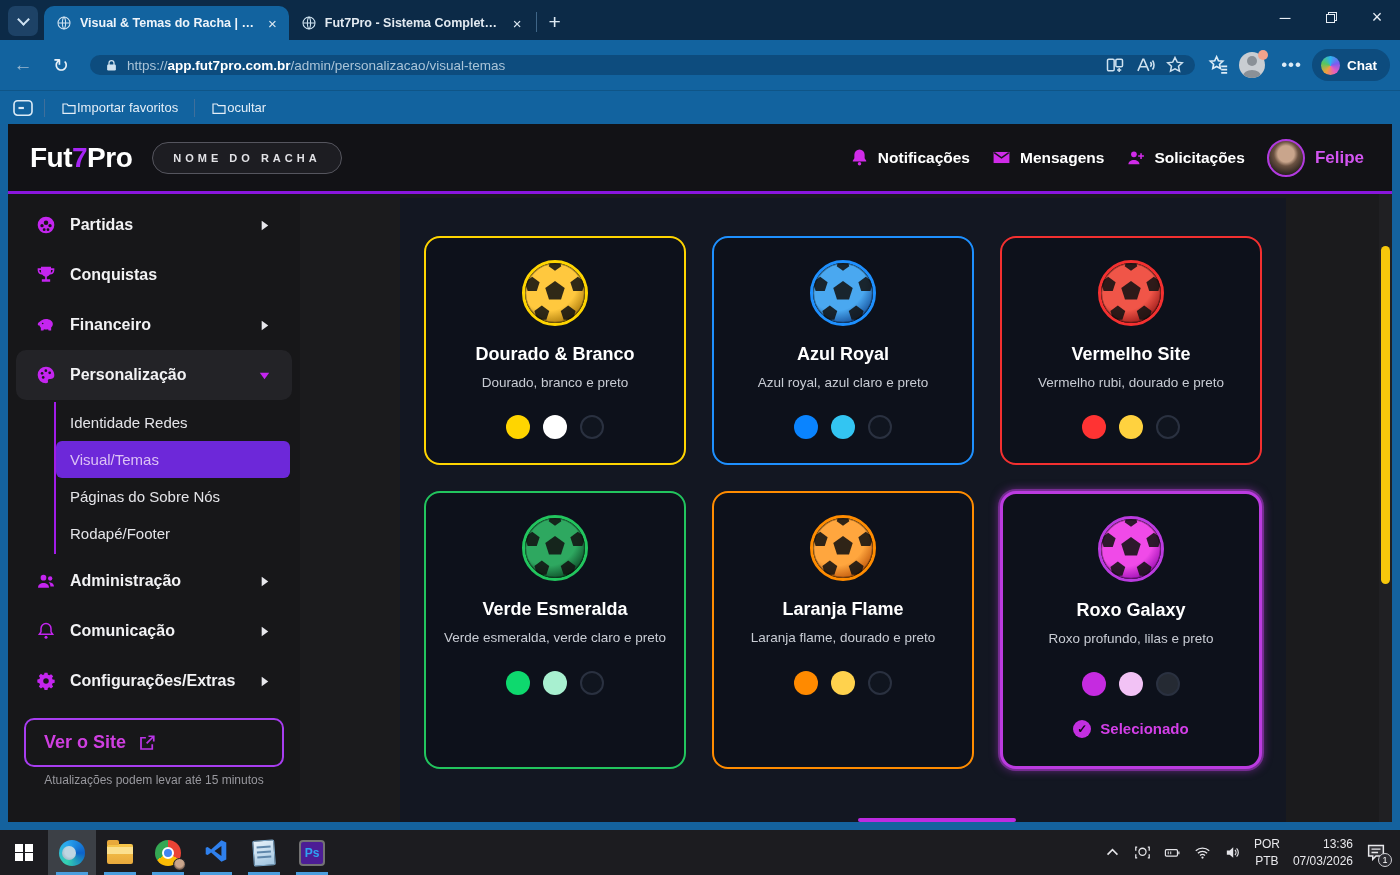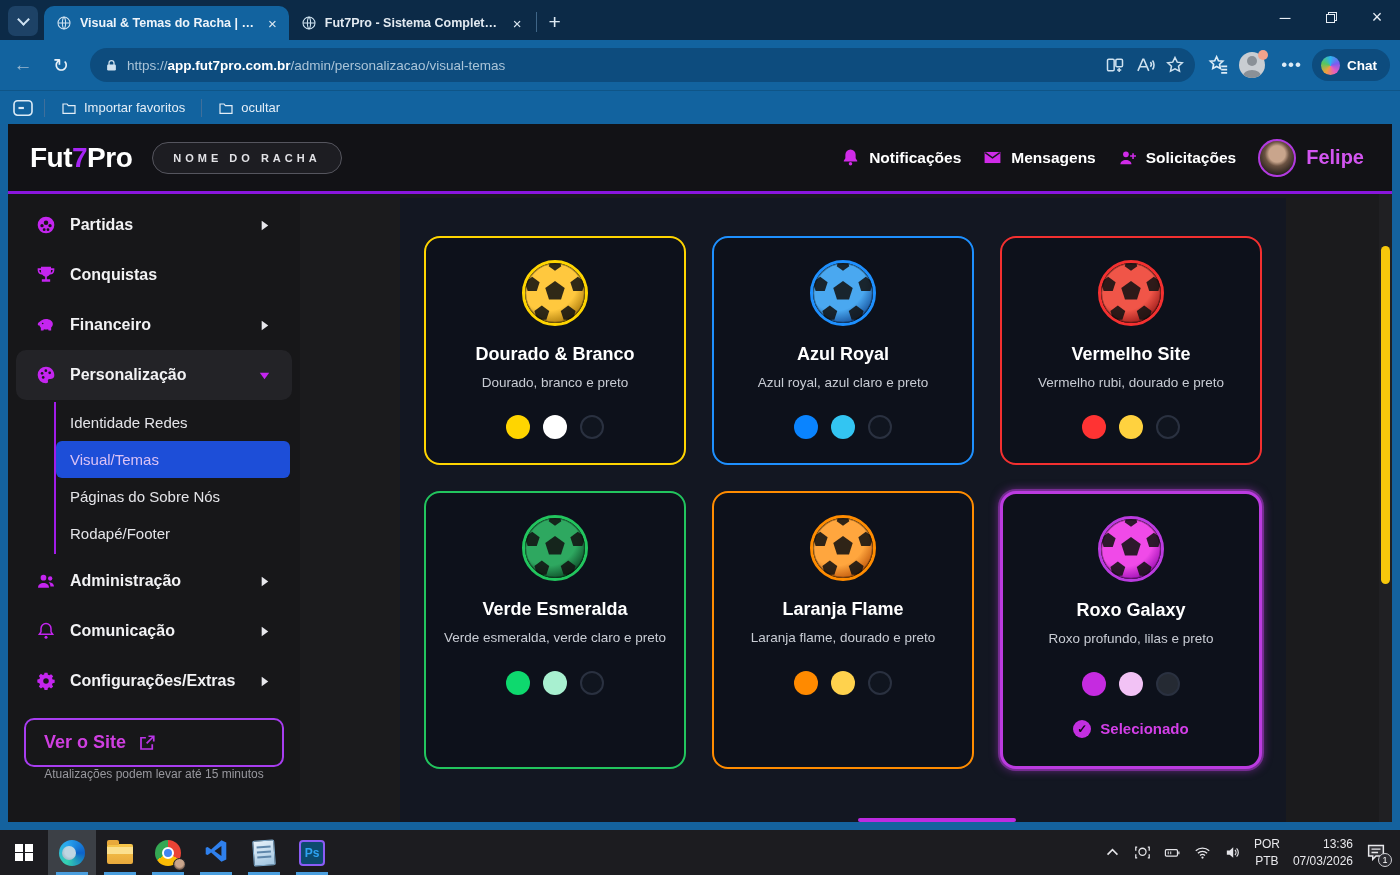--- a/index.html
+++ b/index.html
@@ -22,21 +22,21 @@
   .win-controls { position:absolute; top:0; right:0; height:34px; display:flex; }
   .win-btn { width:46px; height:34px; display:flex; align-items:center; justify-content:center; color:#e8eef5; font-size:15px; cursor:pointer; }
   .restore-glyph { position:relative; width:11px; height:11px; }
   .restore-glyph i { position:absolute; border:1.4px solid #e8eef5; width:9px; height:9px; display:block; }
   .restore-glyph i:first-child { top:0; right:0; }
   .restore-glyph i:last-child { bottom:0; left:0; background:#0c2a47; }
 
   .toolbar { height:50px; background:#12639f; display:flex; align-items:center; padding:0 10px 0 6px; gap:4px; }
   .nav-btn { width:34px; height:34px; display:flex; align-items:center; justify-content:center; color:#e8f1f8; font-size:19px; cursor:pointer; border-radius:6px; }
   .nav-btn.muted { color:#9db9cf; }
-  .url-bar { flex:1; height:34px; margin:0 8px; background:#0d4c7e; border-radius:17px; display:flex; align-items:center; padding:0 10px 0 14px; gap:8px; }
+  .url-bar { flex:1; height:20px; margin:0 8px; background:#0d4c7e; border-radius:17px; display:flex; align-items:center; padding:0 10px 0 14px; gap:8px; }
   .url-text { flex:1; font-size:13.5px; color:#aac4d8; white-space:nowrap; overflow:hidden; }
   .url-text b { color:#ffffff; font-weight:bold; }
   .url-icons { display:flex; align-items:center; gap:10px; }
   .u-ico { width:20px; height:20px; color:#cfe2f0; cursor:pointer; }
   .u-ico svg { width:100%; height:100%; }
   .tb-ico { width:22px; height:22px; color:#dcebf6; cursor:pointer; }
   .tb-ico svg { width:100%; height:100%; }
   .profile-btn { position:relative; width:26px; height:26px; margin:0 6px; cursor:pointer; }
   .profile-circ { width:26px; height:26px; border-radius:50%; background:#c9cdd2; overflow:hidden; position:relative; }
   .profile-circ .p-head { position:absolute; top:4px; left:8px; width:10px; height:10px; border-radius:50%; background:#8a9097; }
@@ -44,59 +44,59 @@
   .profile-dot { position:absolute; top:-2px; right:-3px; width:10px; height:10px; border-radius:50%; background:#f2a38c; }
   .more-btn { color:#dcebf6; font-size:17px; letter-spacing:1px; padding:0 6px; cursor:pointer; }
   .copilot-pill { display:flex; align-items:center; gap:7px; background:#0d4c7e; border-radius:16px; height:32px; padding:0 13px 0 9px; cursor:pointer; }
   .copilot-logo { width:19px; height:19px; border-radius:50%; background:conic-gradient(#2bb3f0,#7a5cf0,#e85cc0,#f0a03c,#57c75e,#2bb3f0); }
   .copilot-label { color:#fff; font-size:13.5px; font-weight:bold; }
 
   .bookmarks { height:34px; background:#12639f; border-top:1px solid #0f5587; display:flex; align-items:center; padding:0 12px; gap:10px; color:#e4eef7; font-size:13px; }
   .bm-toggle { width:22px; height:18px; color:#dcebf6; cursor:pointer; }
   .bm-toggle svg { width:100%; height:100%; }
   .bm-sep { width:1px; height:18px; background:#3f6f9b; }
-  .bm-item { display:flex; align-items:center; gap:7px; cursor:pointer; padding:3px 6px; border-radius:4px; }
+  .bm-item { display:flex; align-items:center; gap:0; cursor:pointer; padding:3px 6px; border-radius:4px; }
   .bm-item svg { width:16px; height:16px; }
 
   
   .page { flex:1; border-left:8px solid #14629e; border-right:8px solid #14629e; border-bottom:8px solid #14629e; background:#1b1b1d; display:flex; flex-direction:column; overflow:hidden; }
 
   .app-header { height:70px; background:#121216; border-bottom:3px solid #8a16dd; display:flex; align-items:center; padding:0 28px 0 22px; flex-shrink:0; }
   .logo { font-size:28px; font-weight:bold; color:#ffffff; letter-spacing:-.5px; }
   .logo .seven { color:#a625f5; }
   .racha-pill { margin-left:20px; border:1px solid #55555e; background:#1d1d22; border-radius:999px; padding:9px 20px; font-size:11px; letter-spacing:4px; color:#e2e2e6; font-weight:bold; }
   .hdr-right { margin-left:auto; display:flex; align-items:center; gap:22px; }
   .hdr-link { display:flex; align-items:center; gap:9px; cursor:pointer; }
   .hdr-link .ico { width:19px; height:19px; color:#d02be8; }
   .hdr-link .ico svg { width:100%; height:100%; }
   .hdr-link span { color:#fff; font-weight:bold; font-size:15.5px; }
   .hdr-user { display:flex; align-items:center; gap:10px; cursor:pointer; }
   .hdr-avatar { width:38px; height:38px; border-radius:50%; border:2px solid #b13ae0; background:radial-gradient(circle at 50% 38%, #c9a58c 0 30%, #6b5242 45%, #2c2420 75%); }
-  .hdr-user span { color:#d355f0; font-weight:bold; font-size:20px; }
+  .hdr-user span { color:#d355f0; font-weight:bold; font-size:17px; }
 
   .app-body { flex:1; display:flex; overflow:hidden; }
 
   
   .sidebar { width:292px; background:#171719; display:flex; flex-direction:column; padding-top:6px; flex-shrink:0; }
   .side-item { height:50px; display:flex; align-items:center; gap:14px; padding:0 20px; cursor:pointer; margin:0 8px; border-radius:10px; }
   .side-item.active-parent { background:#232327; }
   .side-item .ico { width:20px; height:20px; color:#c425ef; flex-shrink:0; }
   .side-item .ico svg { width:100%; height:100%; }
   .side-item .lbl { color:#f2f2f4; font-weight:bold; font-size:16px; }
   .side-item .caret { margin-left:auto; width:15px; height:15px; color:#e8e8ec; }
   .side-item .caret.purple { color:#c425ef; }
   .side-item .caret svg { width:100%; height:100%; }
   .submenu { margin:2px 0 2px 46px; border-left:2px solid #a21ce8; padding:2px 10px 2px 0; }
   .sub-item { height:37px; display:flex; align-items:center; padding:0 14px; color:#e4e4e8; font-size:15px; cursor:pointer; border-radius:6px; }
-  .sub-item.active { background:#1d4ed8; color:#dcc2f5; }
+  .sub-item.active { background:#6d28d9; color:#dcc2f5; }
   .view-site { margin:12px 16px 0 16px; border:2px solid #a83df0; border-radius:10px; padding:12px 18px; display:flex; align-items:center; gap:12px; cursor:pointer; }
   .view-site span { color:#cf3fe0; font-weight:bold; font-size:18px; }
   .view-site .ico { width:18px; height:18px; color:#bb35e8; }
   .view-site .ico svg { width:100%; height:100%; }
-  .side-foot { text-align:center; color:#98989e; font-size:12px; padding-bottom:6px; }
+  .side-foot { margin-top:6px; text-align:center; color:#98989e; font-size:12px; padding-bottom:6px; }
 
   
   .main { flex:1; position:relative; background:#1b1b1d; overflow:hidden; }
   .panel { position:absolute; left:100px; top:4px; bottom:0; width:886px; background:#14182a; background:#131722; }
   .cards { display:grid; grid-template-columns:repeat(3,1fr); gap:26px; padding:38px 24px; }
   .theme-card { border:2px solid var(--accent,#888); border-radius:16px; background:#0d111b; text-align:center; padding:22px 14px 24px; min-height:228px; position:relative; cursor:pointer; }
   .theme-card.selected { border-width:3px; box-shadow:0 0 0 2px rgba(187,59,224,.45), 0 0 10px 1px rgba(187,59,224,.55); }
   .cards .theme-card:nth-child(n+4) { min-height:278px; }
   .ball { width:66px; height:66px; margin:0 auto; border-radius:50%; border:3px solid var(--accent,#888); overflow:hidden; background:#000; }
   .ball svg { width:100%; height:100%; display:block; }
@@ -124,21 +124,21 @@
   .edge-logo::after { content:""; position:absolute; left:3px; top:6px; width:14px; height:14px; border-radius:50%; background:radial-gradient(circle at 60% 40%, #bfd6e2 0 45%, #8aa6b5 100%); }
   .folder-logo { position:relative; width:26px; height:20px; margin-top:3px; background:linear-gradient(#f7c64a,#e8a93c); border-radius:2px; }
   .folder-logo::before { content:""; position:absolute; top:-4px; left:0; width:12px; height:5px; background:#e8a93c; border-radius:2px 2px 0 0; }
   .folder-logo::after { content:""; position:absolute; top:3px; left:0; right:0; height:7px; background:#fbe08e; }
   .chrome-logo { width:26px; height:26px; border-radius:50%; background:conic-gradient(#ea4335 0 33%, #fbbc05 33% 66%, #34a853 66% 100%); position:relative; }
   .chrome-logo::after { content:""; position:absolute; inset:7px; border-radius:50%; background:#4285f4; border:2.5px solid #fff; }
   .chrome-badge { position:absolute; right:6px; bottom:4px; width:13px; height:13px; border-radius:50%; background:radial-gradient(circle at 50% 40%, #c9a58c 0 45%, #4a3830 80%); border:1px solid #20242a; }
   .vscode-logo svg { width:26px; height:26px; }
   .notepad-logo { width:22px; height:26px; background:linear-gradient(160deg,#e8f2fa,#9fc4e0); border:1px solid #7aa6c8; border-radius:2px; position:relative; transform:rotate(-4deg); }
   .notepad-logo::after { content:""; position:absolute; left:3px; right:3px; top:5px; height:1.5px; background:#5f87ab; box-shadow:0 5px 0 #5f87ab, 0 10px 0 #5f87ab; }
-  .ps-logo { width:26px; height:26px; border-radius:4px; background:#0c4a6e; border:2px solid #8b5cf6; color:#2ea3f2; font-weight:bold; font-size:12px; display:flex; align-items:center; justify-content:center; }
+  .ps-logo { width:26px; height:26px; border-radius:4px; background:#4c1d95; border:2px solid #737373; color:#2ea3f2; font-weight:bold; font-size:12px; display:flex; align-items:center; justify-content:center; }
   .tray { margin-left:auto; display:flex; align-items:center; gap:13px; padding:8px 12px; color:#e8e8ec; }
   .tray-ico { width:17px; height:17px; color:#e4e4e8; cursor:pointer; }
   .tray-ico svg { width:100%; height:100%; }
   .tray-txt { text-align:center; font-size:12px; line-height:1.35; cursor:pointer; }
   .tray-clock { text-align:right; font-size:12px; line-height:1.35; cursor:pointer; }
   .tray-note { position:relative; width:22px; height:20px; cursor:pointer; }
   .tray-note svg { width:20px; height:18px; color:#e8e8ec; }
   .note-badge { position:absolute; right:-4px; bottom:-4px; width:14px; height:14px; border-radius:50%; background:#2a2a30; border:1.5px solid #cfcfd4; color:#fff; font-size:9px; display:flex; align-items:center; justify-content:center; }
 </style>
 </head>

